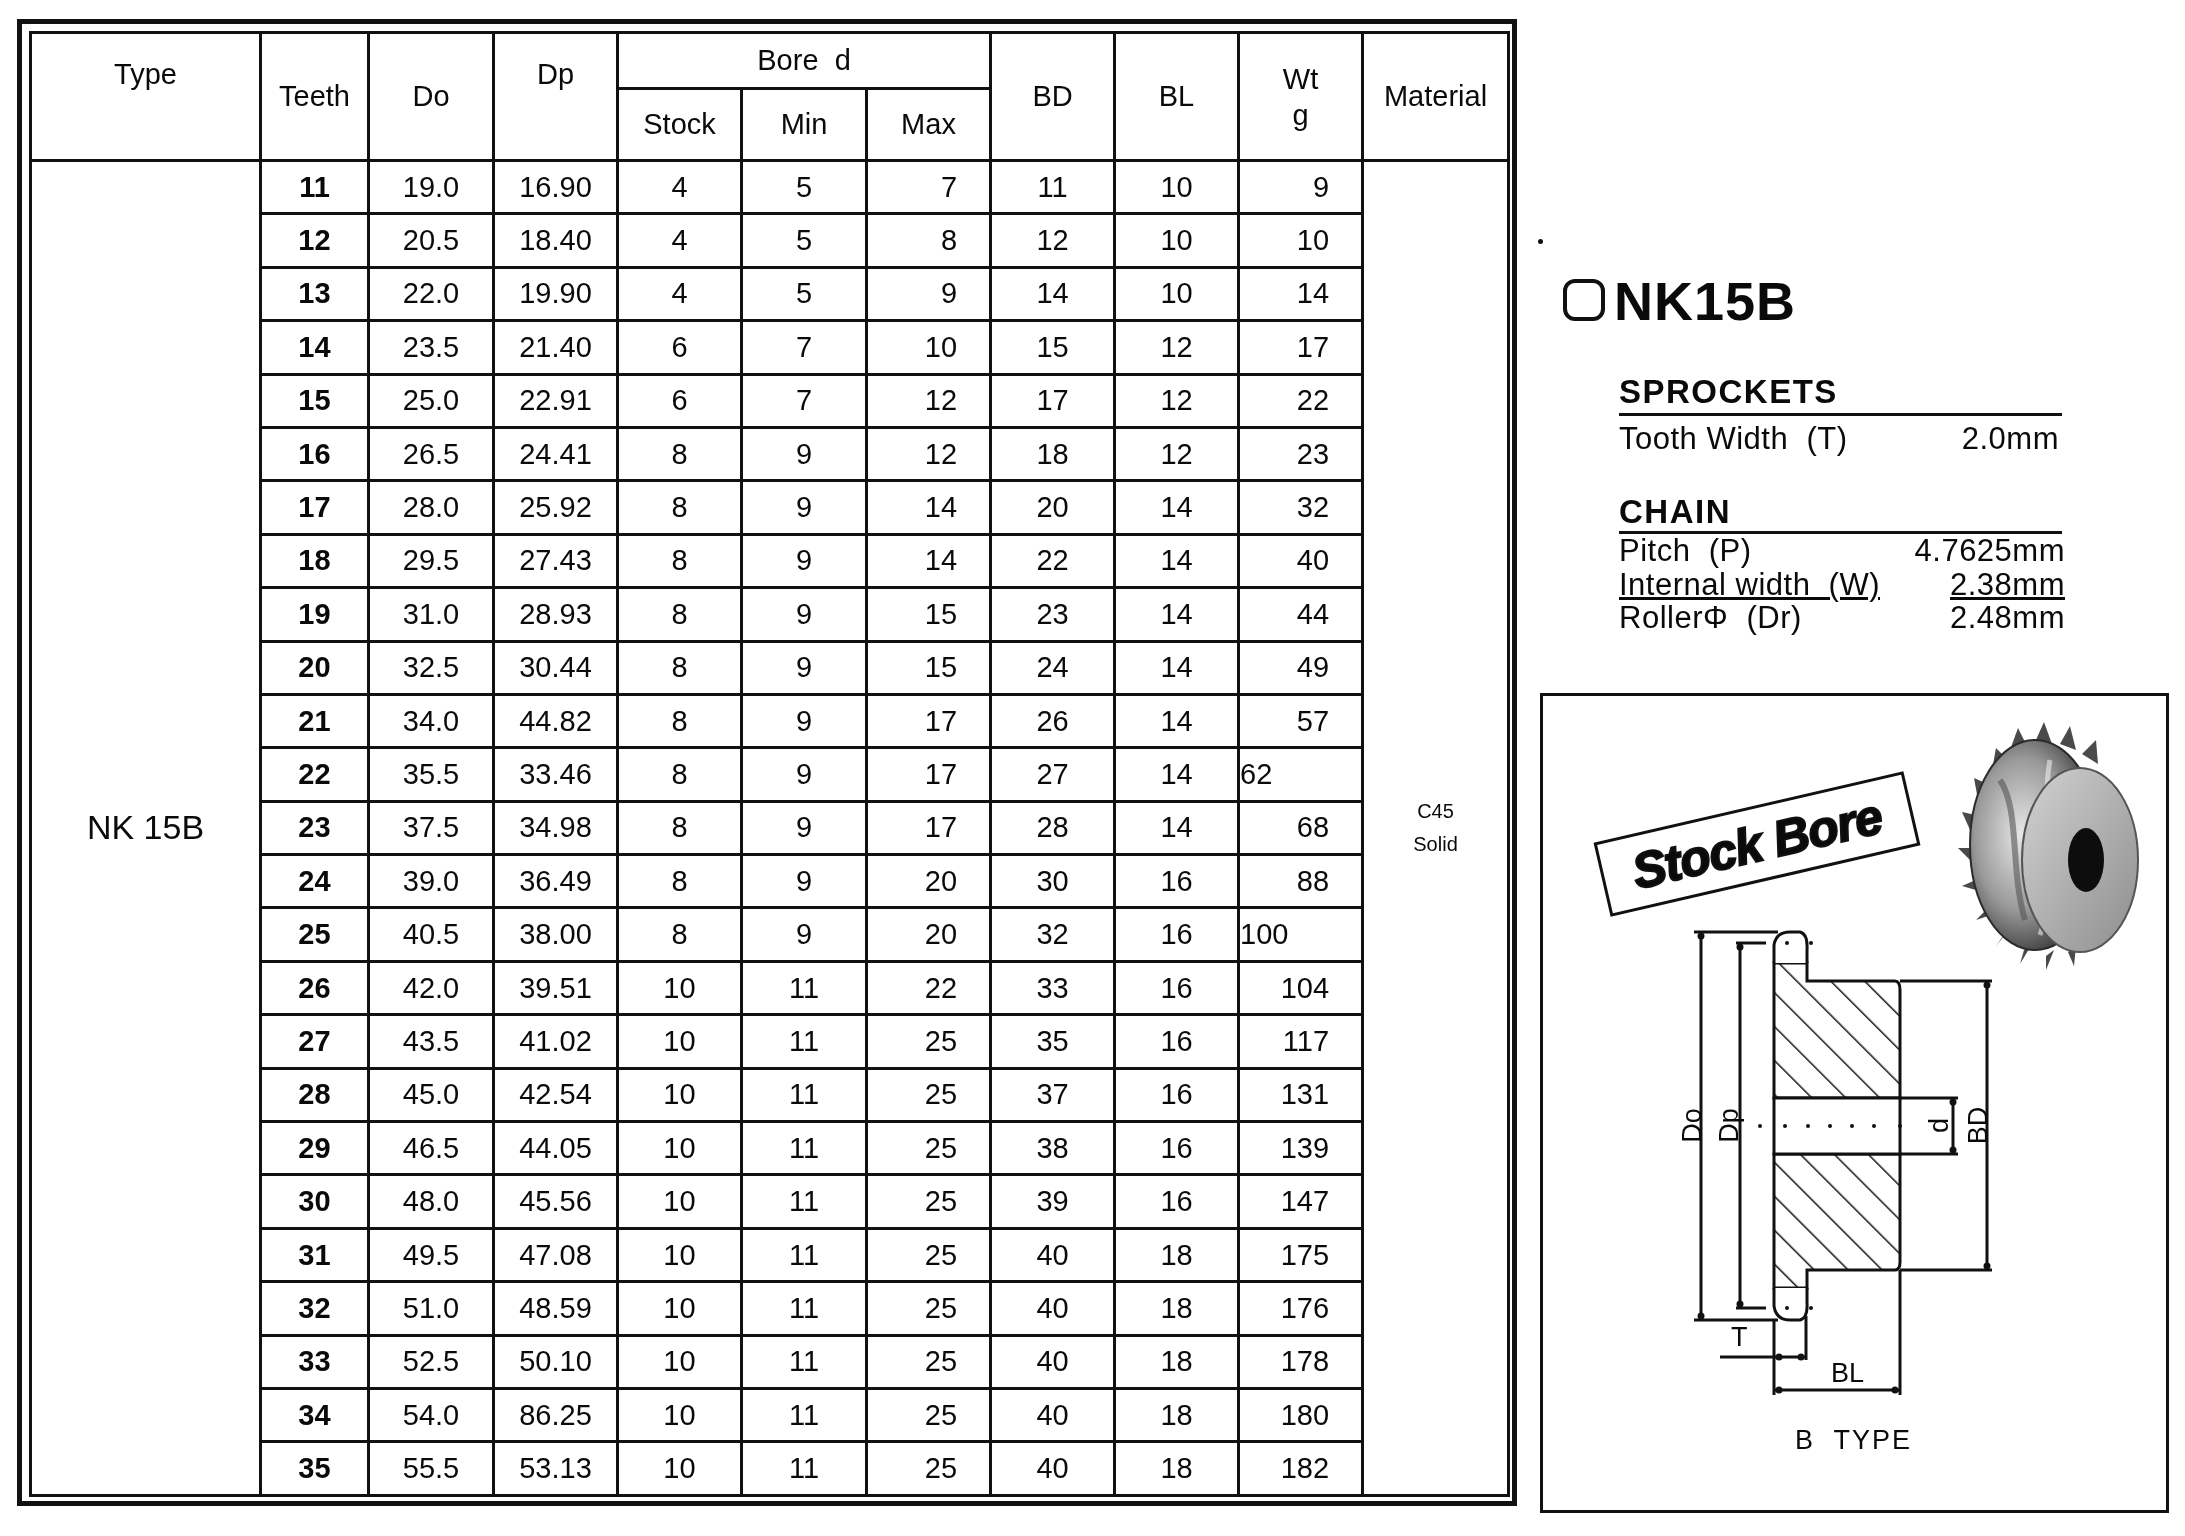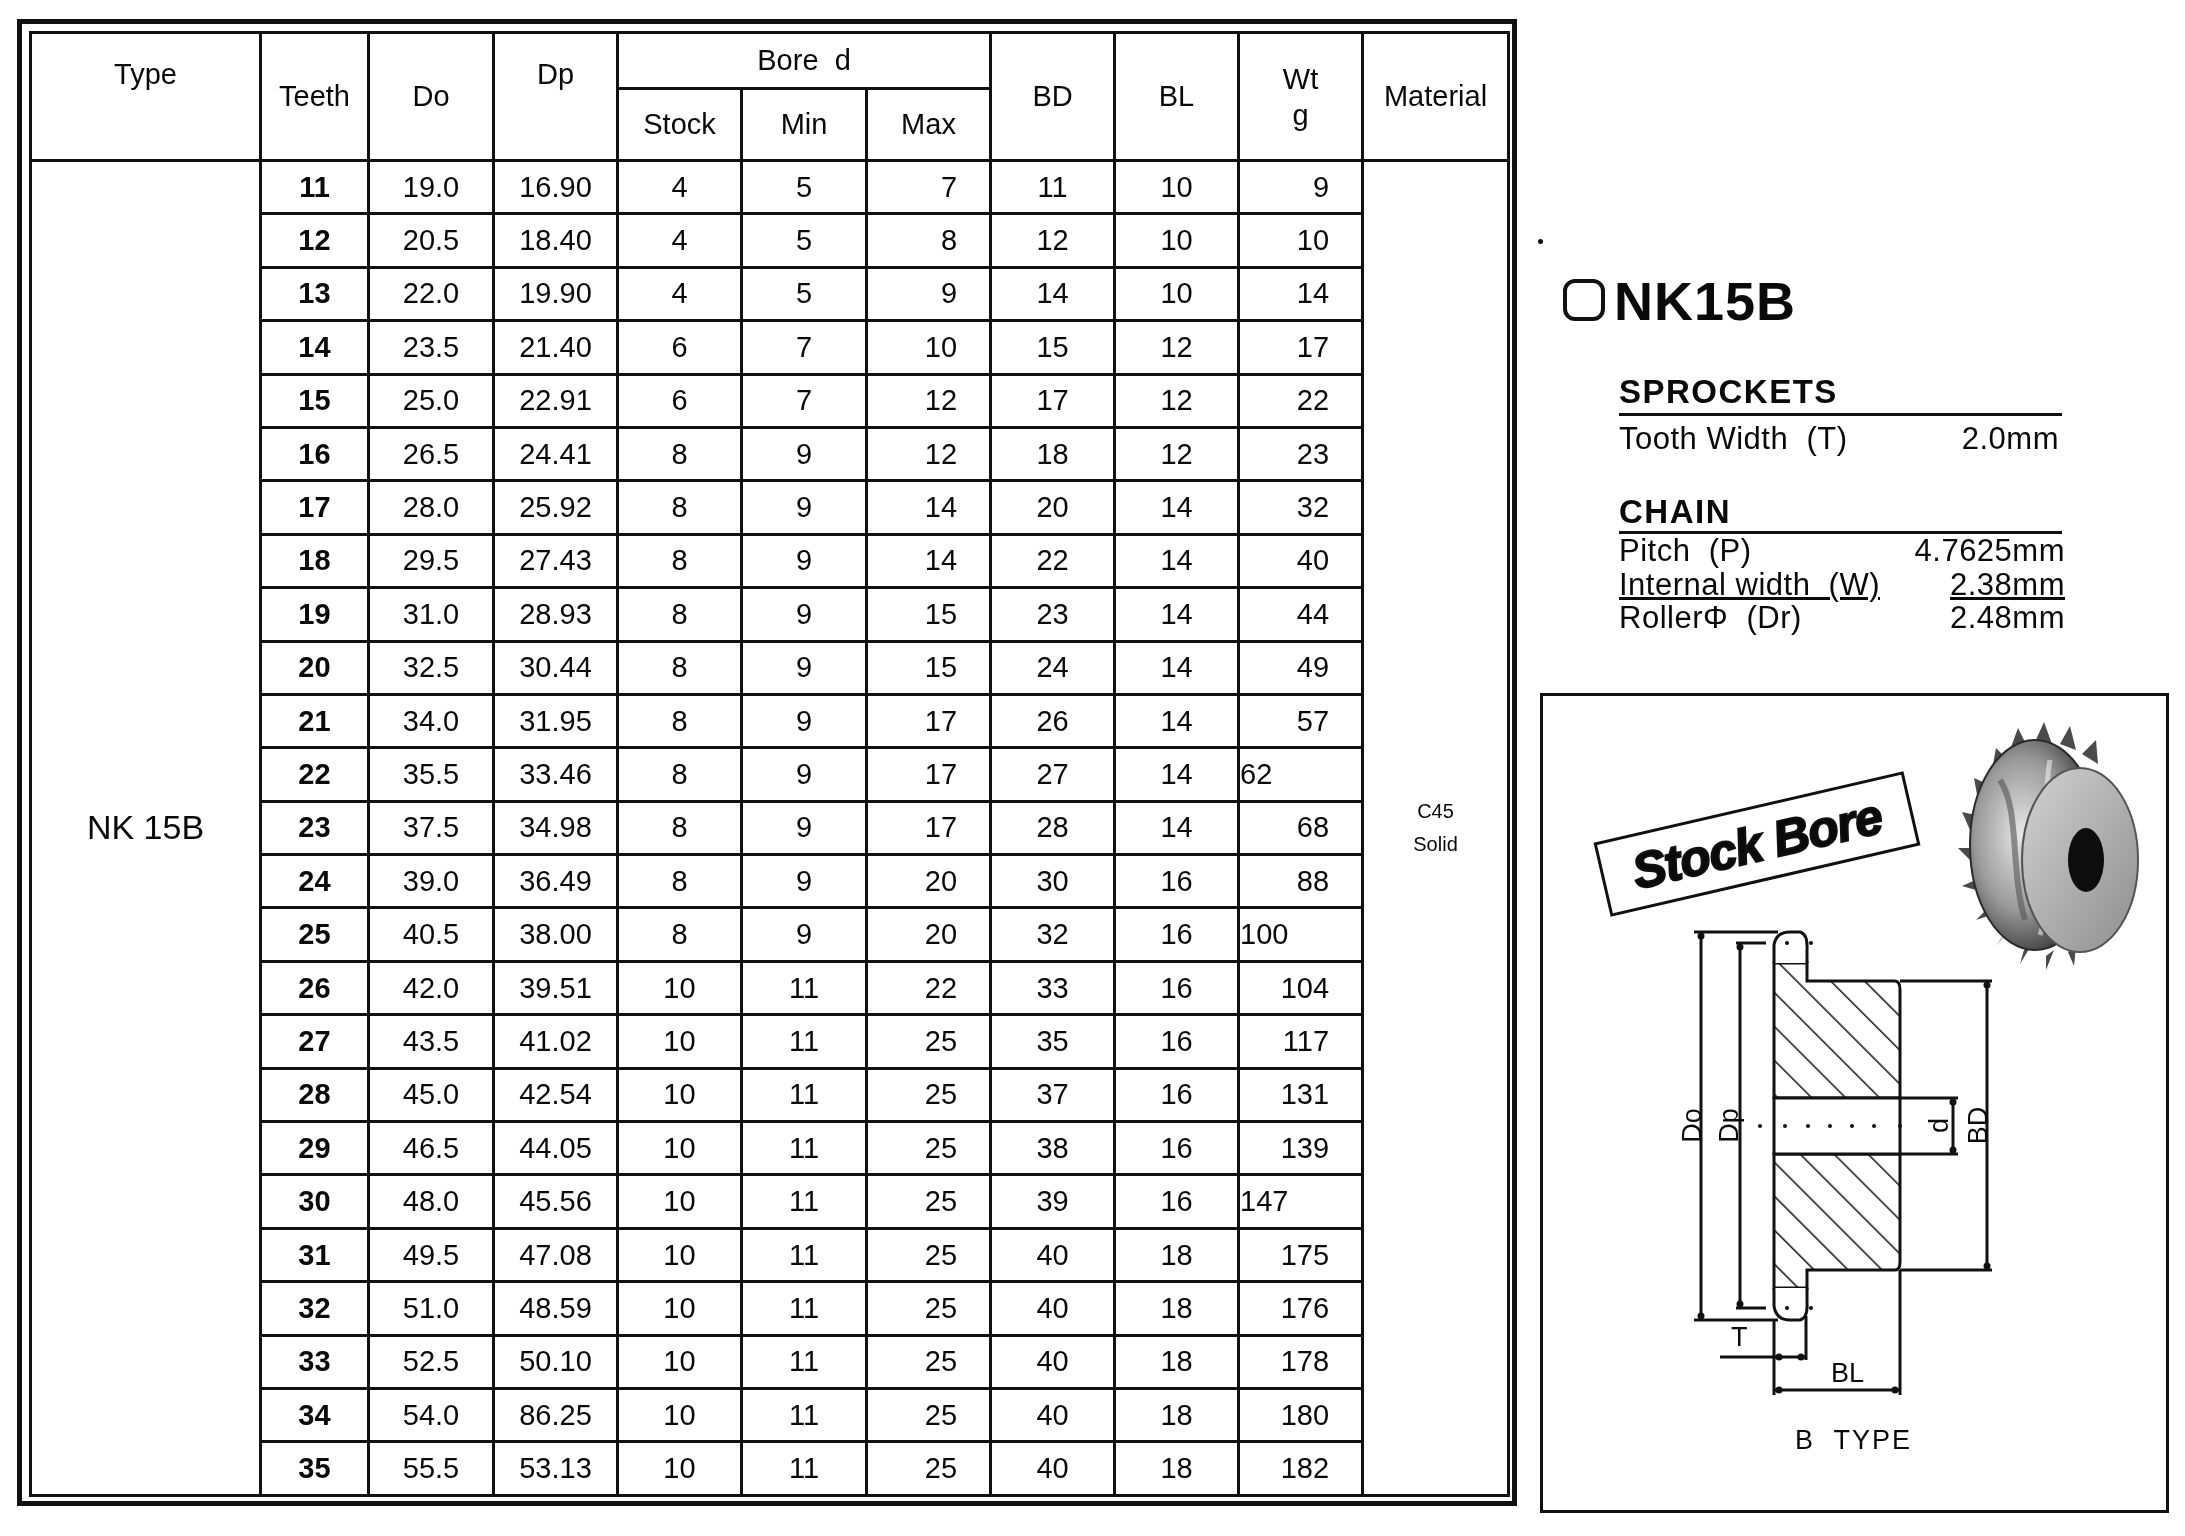--- a/index.html
+++ b/index.html
@@ -197,21 +197,21 @@
         <td>8</td>
         <td>9</td>
         <td style="text-align: right; padding-right: 32px;">15</td>
         <td>24</td>
         <td>14</td>
         <td style="text-align: right; padding-right: 32px;">49</td>
       </tr>
       <tr>
         <td class="teeth">21</td>
         <td>34.0</td>
-        <td>31.95</td>
+        <td>44.82</td>
         <td>8</td>
         <td>9</td>
         <td style="text-align: right; padding-right: 32px;">17</td>
         <td>26</td>
         <td>14</td>
         <td style="text-align: right; padding-right: 32px;">57</td>
       </tr>
       <tr>
         <td class="teeth">22</td>
         <td>35.5</td>
@@ -302,21 +302,21 @@
       </tr>
       <tr>
         <td class="teeth">30</td>
         <td>48.0</td>
         <td>45.56</td>
         <td>10</td>
         <td>11</td>
         <td style="text-align: right; padding-right: 32px;">25</td>
         <td>39</td>
         <td>16</td>
-        <td style="text-align: left; padding-right: 32px;">147</td>
+        <td style="text-align: right; padding-right: 32px;">147</td>
       </tr>
       <tr>
         <td class="teeth">31</td>
         <td>49.5</td>
         <td>47.08</td>
         <td>10</td>
         <td>11</td>
         <td style="text-align: right; padding-right: 32px;">25</td>
         <td>40</td>
         <td>18</td>

